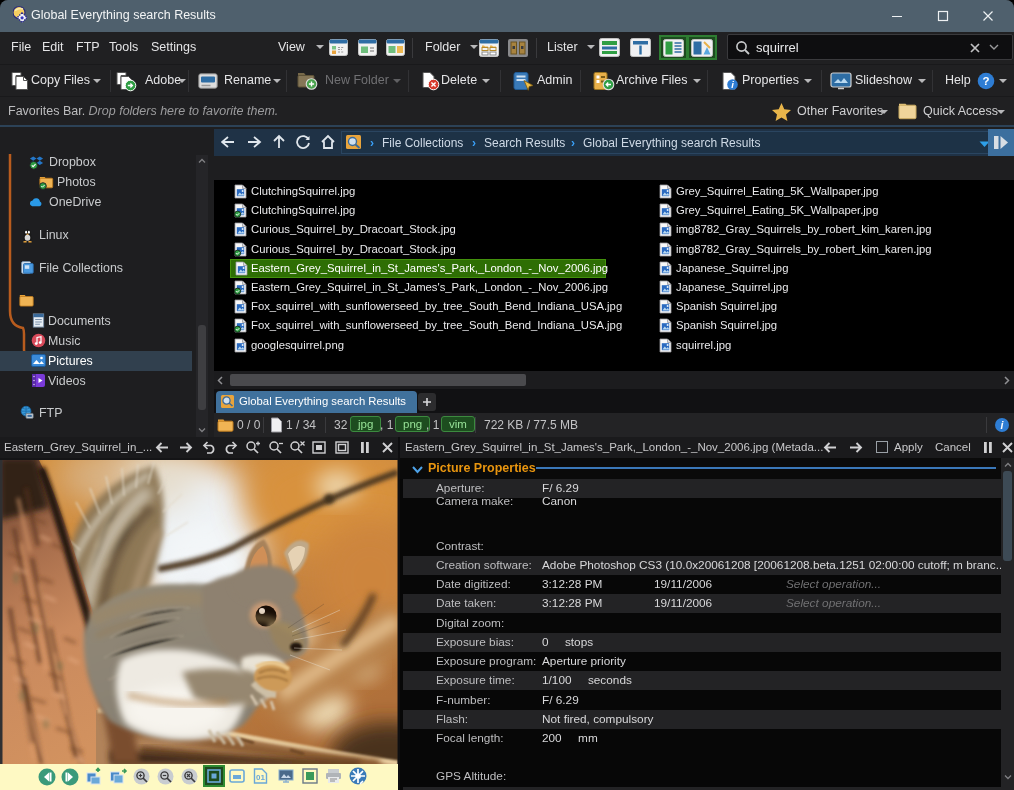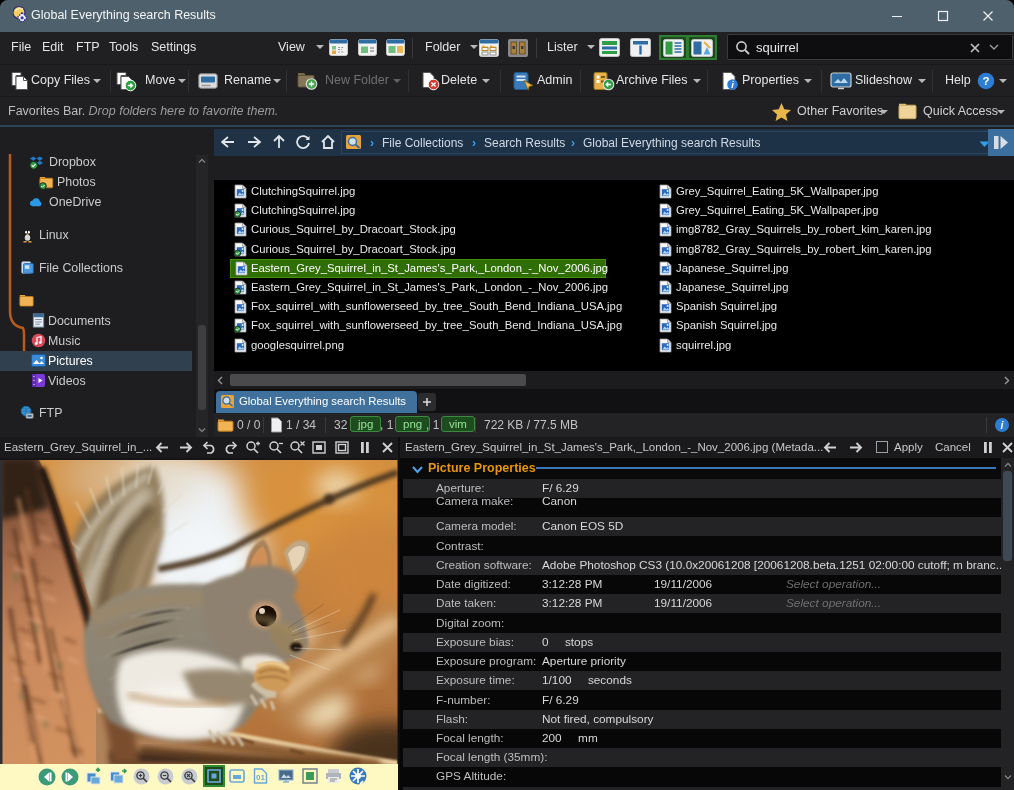--- a/index.html
+++ b/index.html
@@ -170,21 +170,21 @@
     </svg>
     <span class="abs" style="left:31px;top:8px">Copy Files</span>
     <span class="dn abs" style="left:93px;top:14px"></span>
     <div class="sep" style="left:110px;top:5px;height:22px;background:#323235"></div>
     <svg class="abs" style="left:115px;top:6px" width="23" height="21" viewBox="0 0 23 21">
       <path d="M2 1.5h9v3h-5v9h-4z" fill="#fff" stroke="#555"></path>
       <path d="M6 5.5 H13.5 L17.5 9.5 V18.5 H6 Z" fill="#fff" stroke="#555"></path>
       <circle cx="15.5" cy="14.5" r="5.3" fill="#2f9e44" stroke="#fff"></circle>
       <path d="M12.8 14.5h4.4m-1.8-2l2 2-2 2" stroke="#fff" stroke-width="1.3" fill="none"></path>
     </svg>
-    <span class="abs" style="left:145px;top:8px">Move</span>
+    <span class="abs" style="left:145px;top:8px">Adobe</span>
     <span class="dn abs" style="left:178px;top:14px"></span>
     <div class="sep" style="left:188px;top:5px;height:22px;background:#323235"></div>
     <svg class="abs" style="left:198px;top:8px" width="20" height="16" viewBox="0 0 20 16">
       <rect x="0.8" y="0.8" width="18.4" height="14.4" rx="2" fill="#ddd" stroke="#888"></rect>
       <rect x="3" y="3.5" width="14" height="6" rx="1" fill="#2e6da4"></rect>
       <path d="M3.5 12.5h9" stroke="#999" stroke-width="1.5"></path>
     </svg>
     <span class="abs" style="left:224px;top:8px">Rename</span>
     <span class="dn abs" style="left:273px;top:14px"></span>
     <div class="sep" style="left:286px;top:5px;height:22px;background:#323235"></div>
@@ -939,24 +939,20 @@
     <span class="abs" style="left:28px;top:3px;color:#e8950f;font-weight:bold;font-size:12.5px">Picture Properties</span>
     <div class="abs" style="left:136px;top:9px;width:460px;height:2px;background:#3a77b8"></div>
     <div class="mrow g" style="top:21px">
         <span class="mlab">Aperture:</span>
         <span class="mval">F/  6.29</span>
       </div>
     <div class="mrow" style="top:34px">
         <span class="mlab">Camera make:</span>
         <span class="mval">Canon</span>
       </div>
-    <div class="mrow g" style="top:59.46px">
-        <span class="mlab">Camera model:</span>
-        <span class="mval">Canon EOS 5D</span>
-      </div>
     <div class="mrow" style="top:78.69px">
         <span class="mlab">Contrast:</span>
       </div>
     <div class="mrow g" style="top:97.92px">
         <span class="mlab">Creation software:</span>
         <span class="mval">Adobe Photoshop CS3 (10.0x20061208 [20061208.beta.1251 02:00:00 cutoff; m branc...</span>
       </div>
     <div class="mrow" style="top:117.15px">
         <span class="mlab">Date digitized:</span>
         <span class="mval">3:12:28 PM</span>
@@ -988,23 +984,20 @@
         <span class="mlab">F-number:</span>
         <span class="mval">F/  6.29</span>
       </div>
     <div class="mrow g" style="top:251.76px">
         <span class="mlab">Flash:</span>
         <span class="mval">Not fired, compulsory</span>
       </div>
     <div class="mrow" style="top:270.99px">
         <span class="mlab">Focal length:</span>
         <span class="mval">200&nbsp;&nbsp;&nbsp;&nbsp;&nbsp;mm</span>
-      </div>
-    <div class="mrow g" style="top:290.22px">
-        <span class="mlab">Focal length (35mm):</span>
       </div>
     <div class="mrow" style="top:309.45px">
         <span class="mlab">GPS Altitude:</span>
       </div>
     <div class="mrow g" style="top:328.68px">
         <span class="mlab">GPS Latitude:</span>
       </div>
     <div class="abs" style="left:601px;top:0;width:13px;height:332px;background:#232325">
       <svg class="abs" style="left:3px;top:4px" width="8" height="6" viewBox="0 0 8 6">
           <path d="M1 4.5l3-3 3 3" fill="none" stroke="#808083" stroke-width="1.3"></path>

